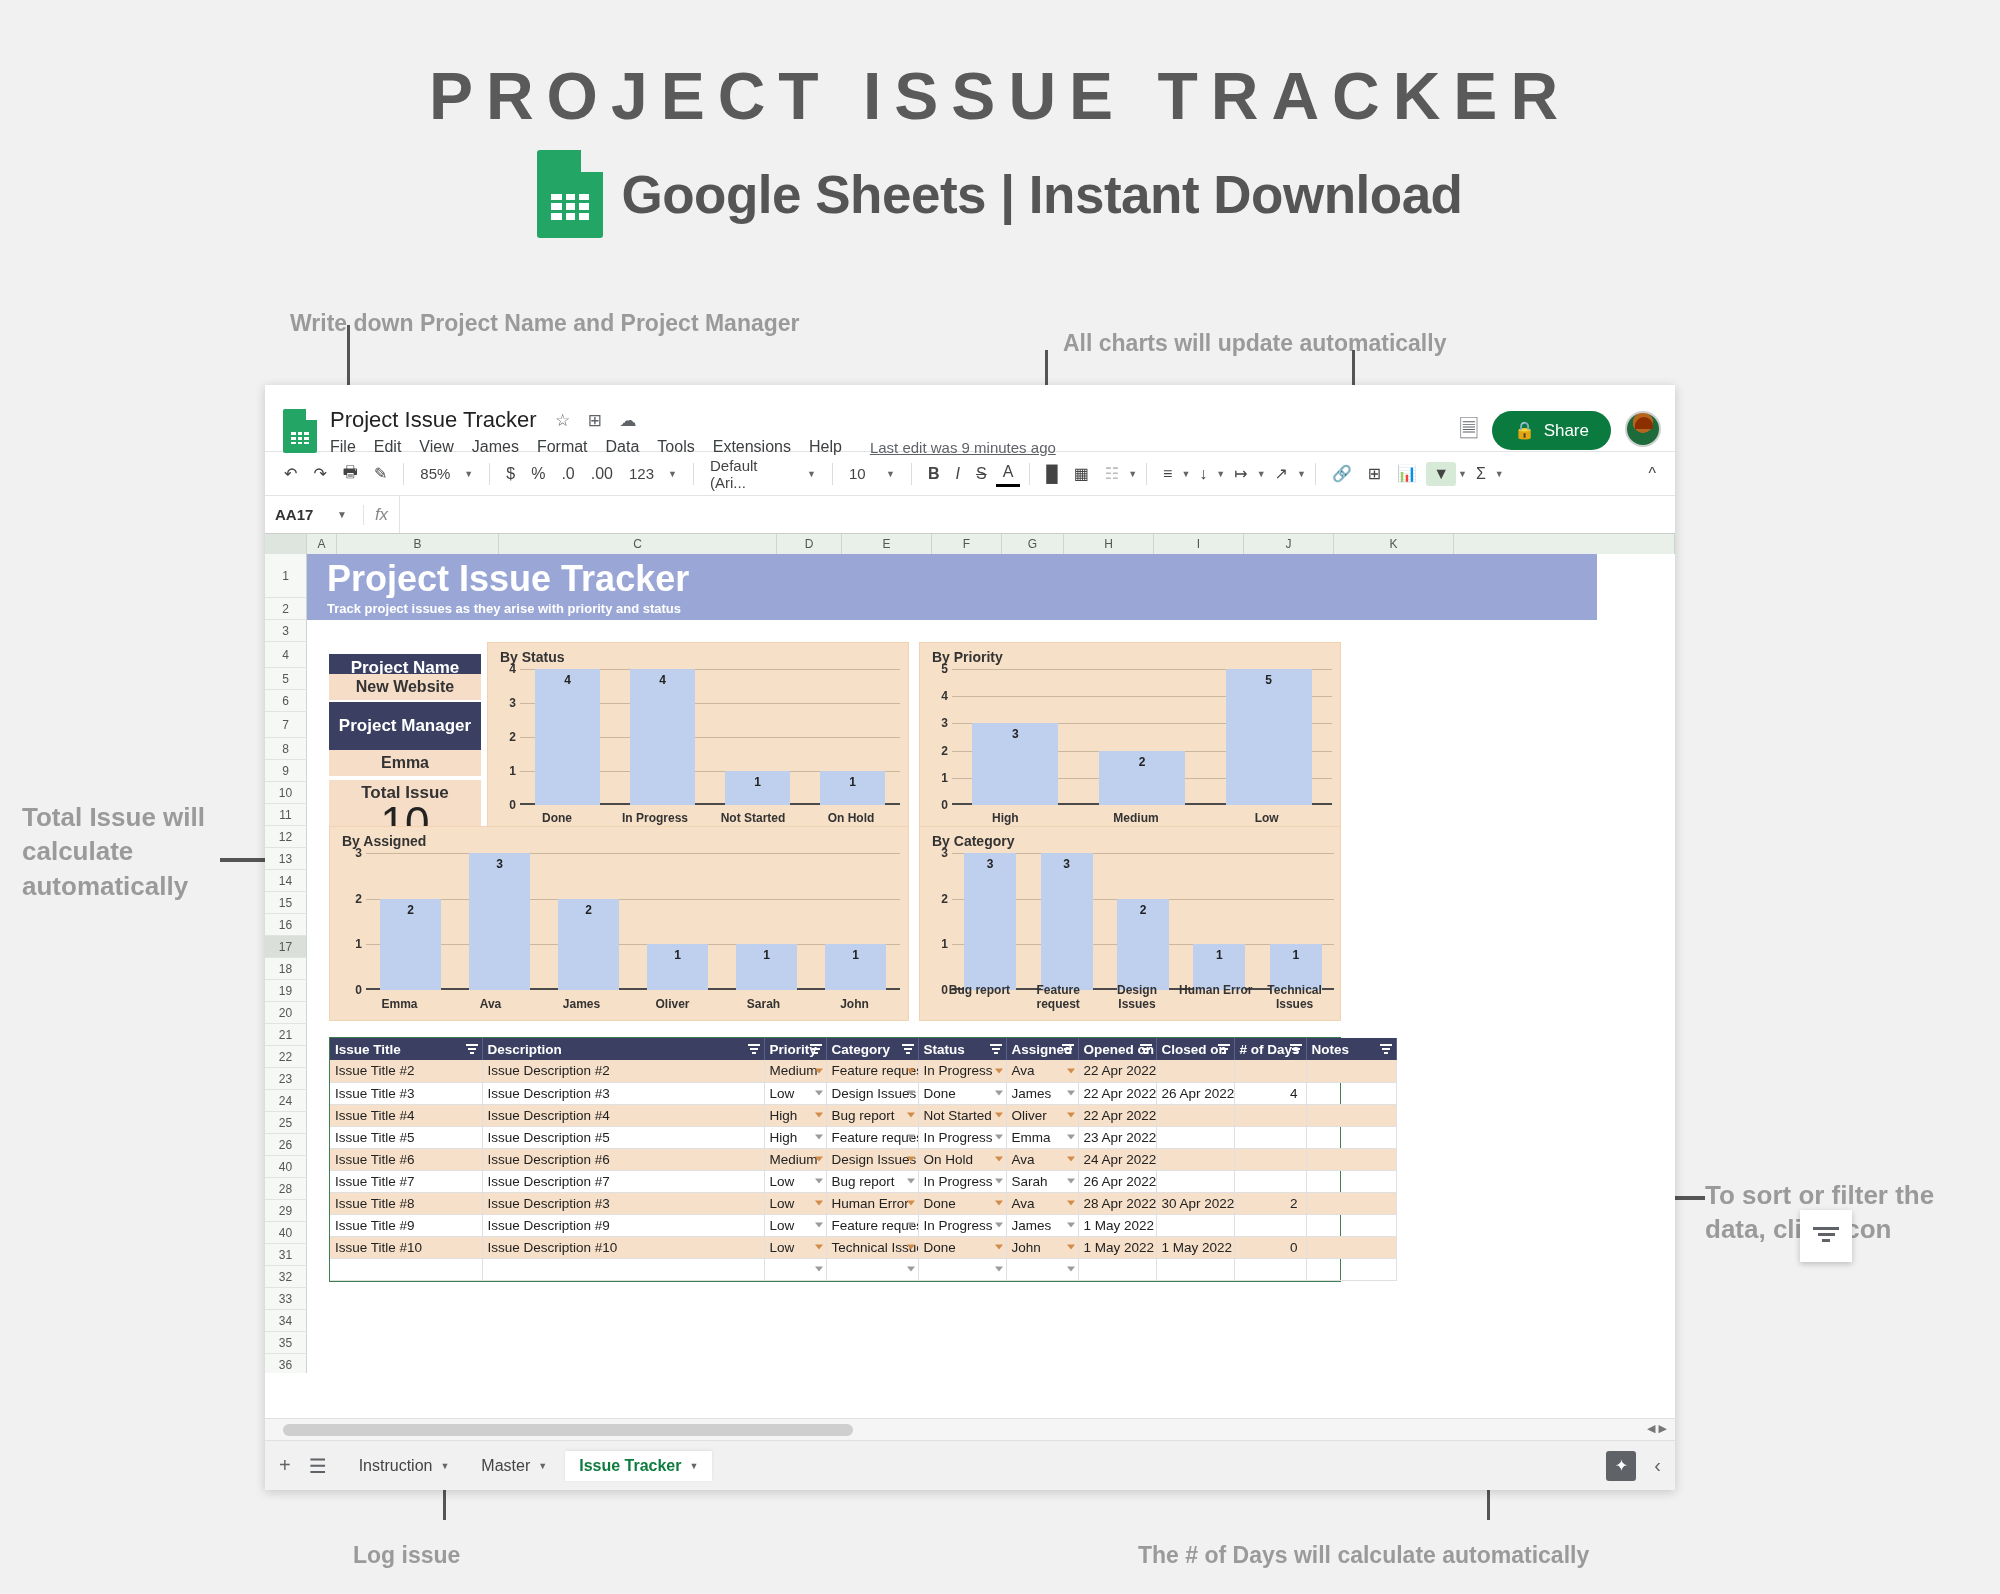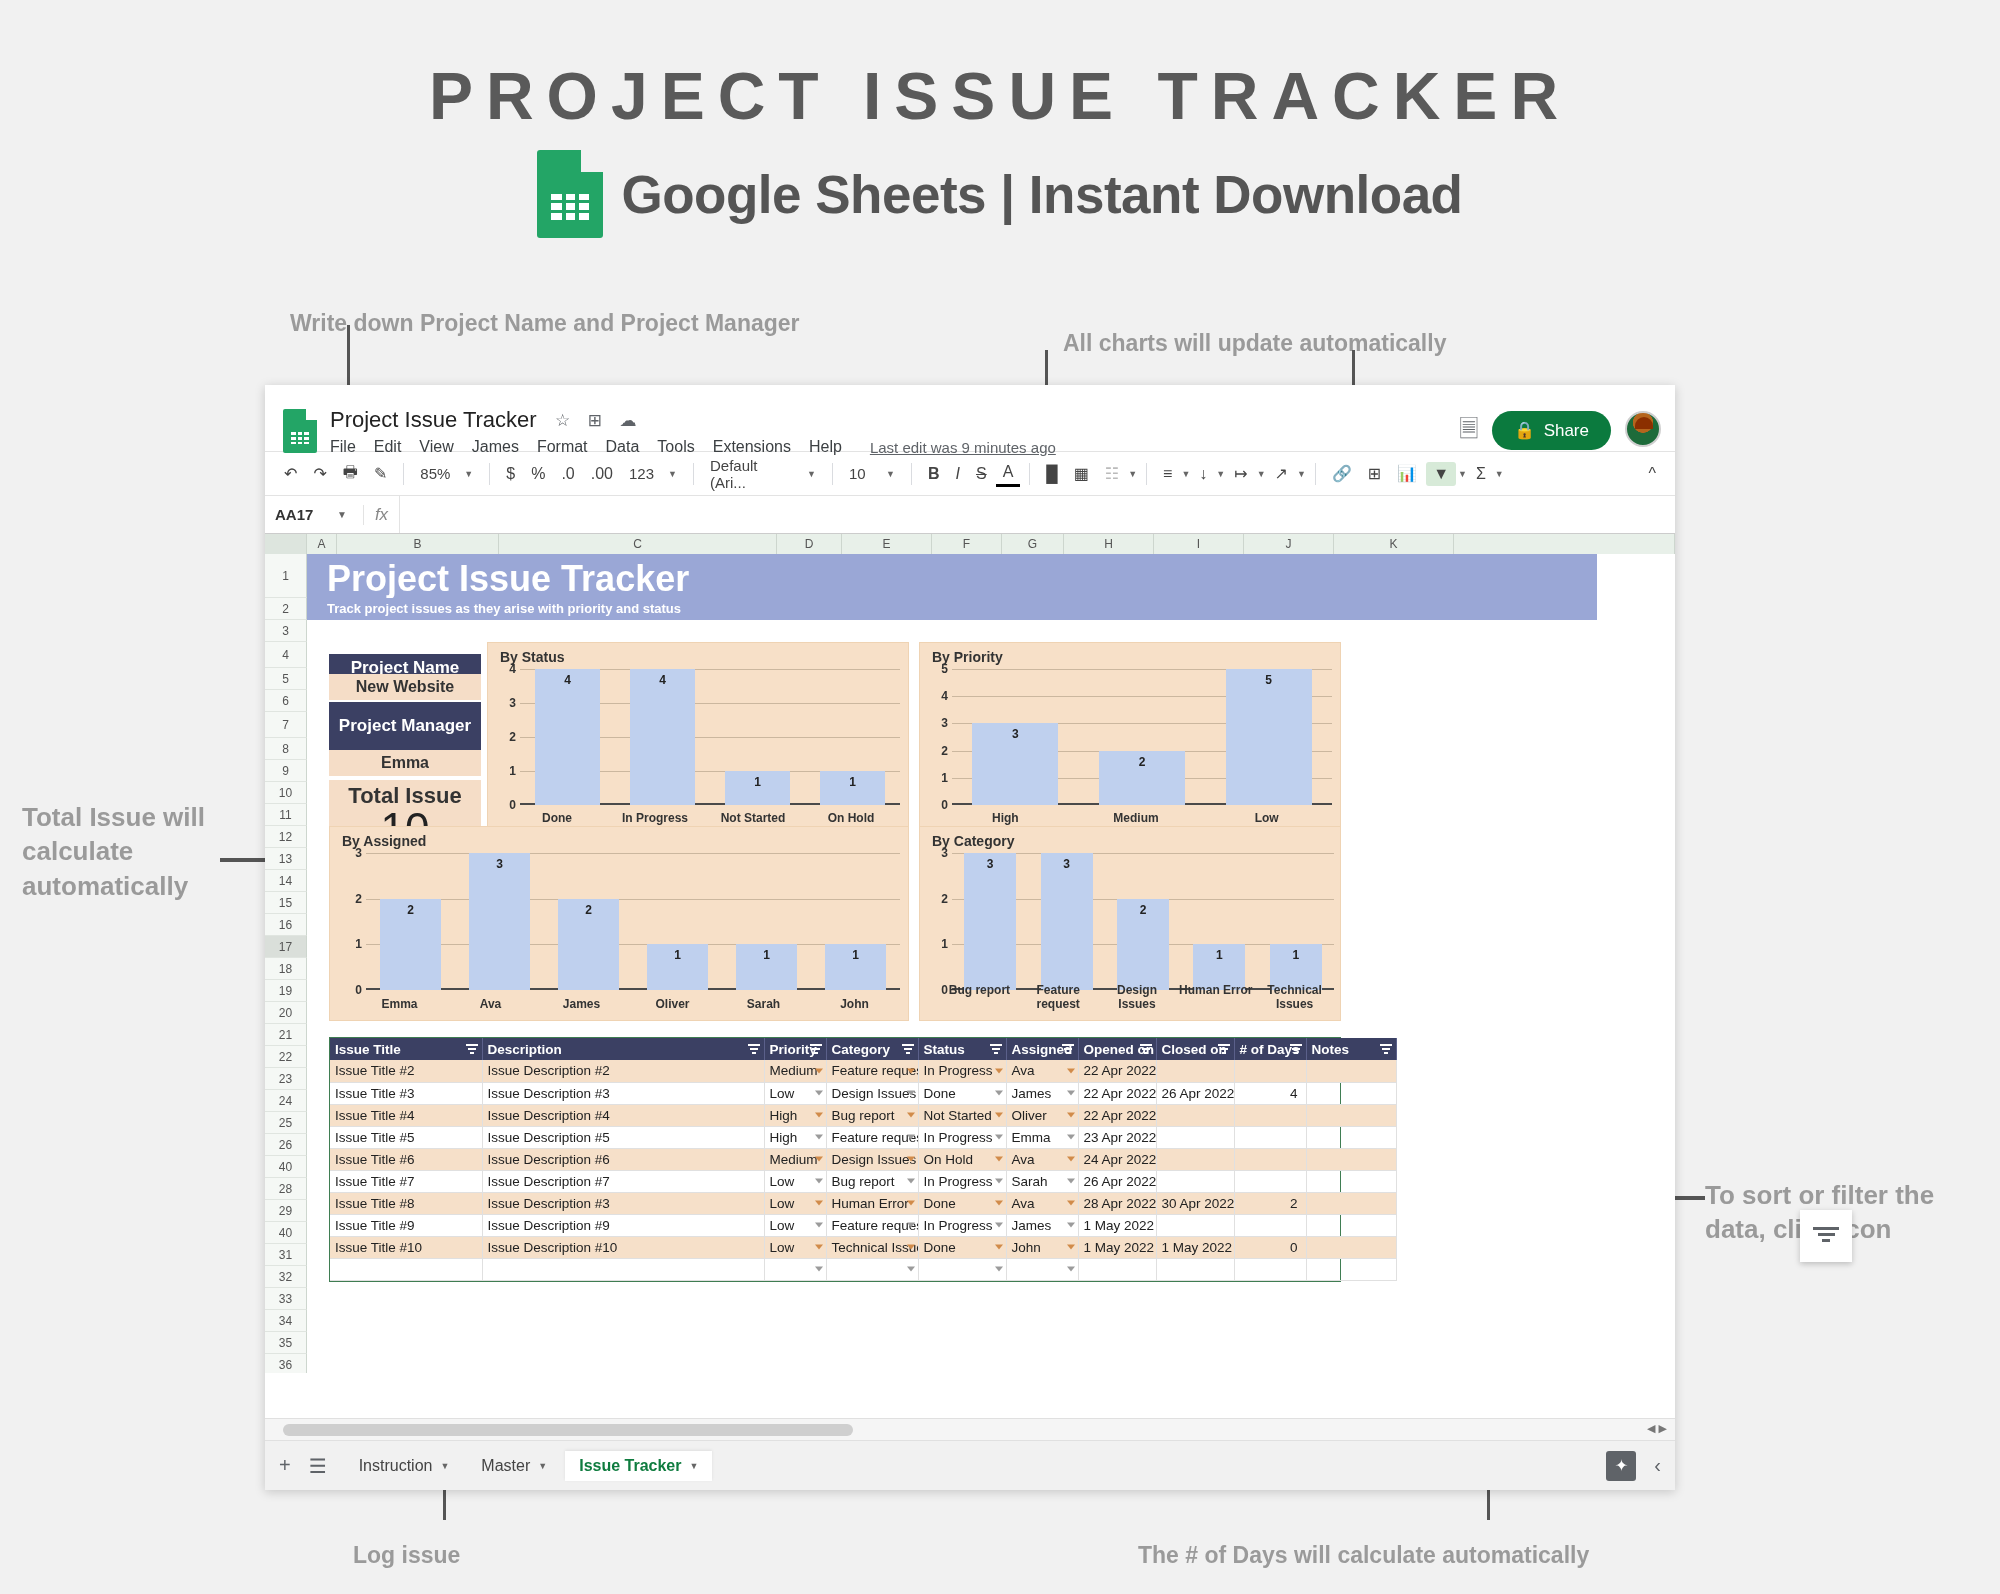--- a/index.html
+++ b/index.html
@@ -140,21 +140,21 @@
     display:flex; align-items:center; justify-content:center; font-size:17px;
   }
   .card-val {
     position:absolute; background:#f5ddc7; color:#333; font-weight:bold;
     display:flex; align-items:center; justify-content:center; font-size:16px;
   }
   .total-card {
     position:absolute; background:#f5ddc7; display:flex; flex-direction:column;
     align-items:center; justify-content:flex-start;
   }
-  .total-card .lbl { font-size:22px; font-weight:bold; color:#333; margin-top:3px; }
+  .total-card .lbl { font-size:17px; font-weight:bold; color:#333; margin-top:3px; }
   .total-card .num { font-size:44px; color:#222; line-height:1; margin-top:-2px;}
 
   
   .chart {
     position:absolute; background:#f7e0c8; border:1px solid #efd3b3;
   }
   .chart .ctitle { position:absolute; left:12px; top:6px; font-size:14px; font-weight:bold; color:#333; }
   .plot { position:absolute; }
   .yaxis { position:absolute; left:0; top:0; bottom:0; width:22px; }
   .ytick { position:absolute; right:4px; font-size:12px; color:#333; transform:translateY(-50%); font-weight:bold;}

